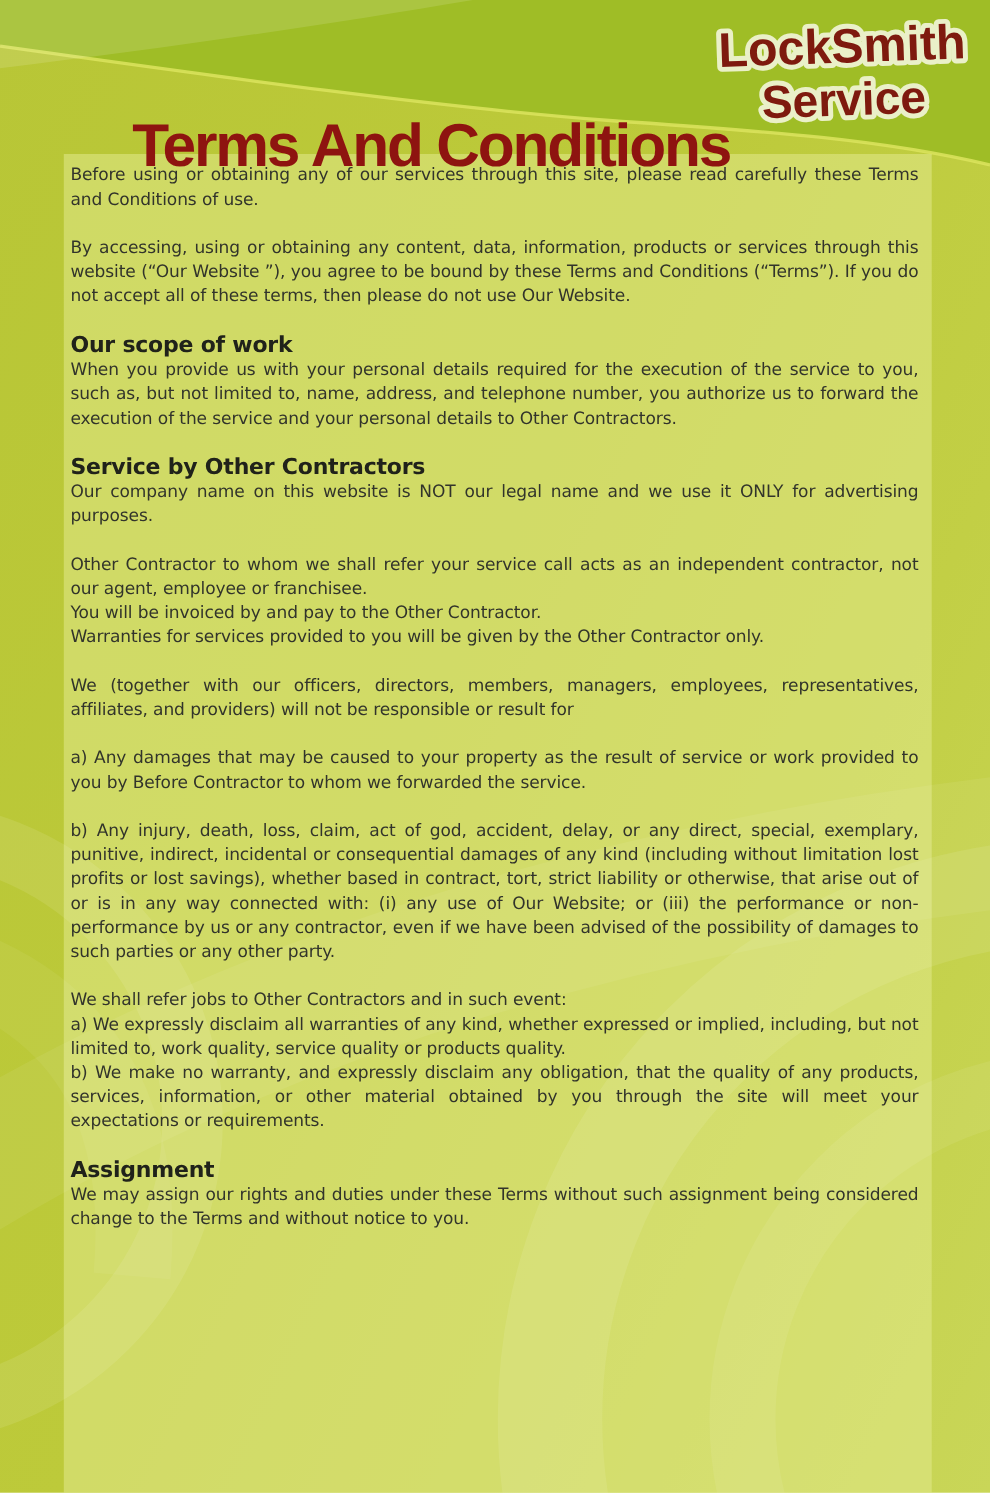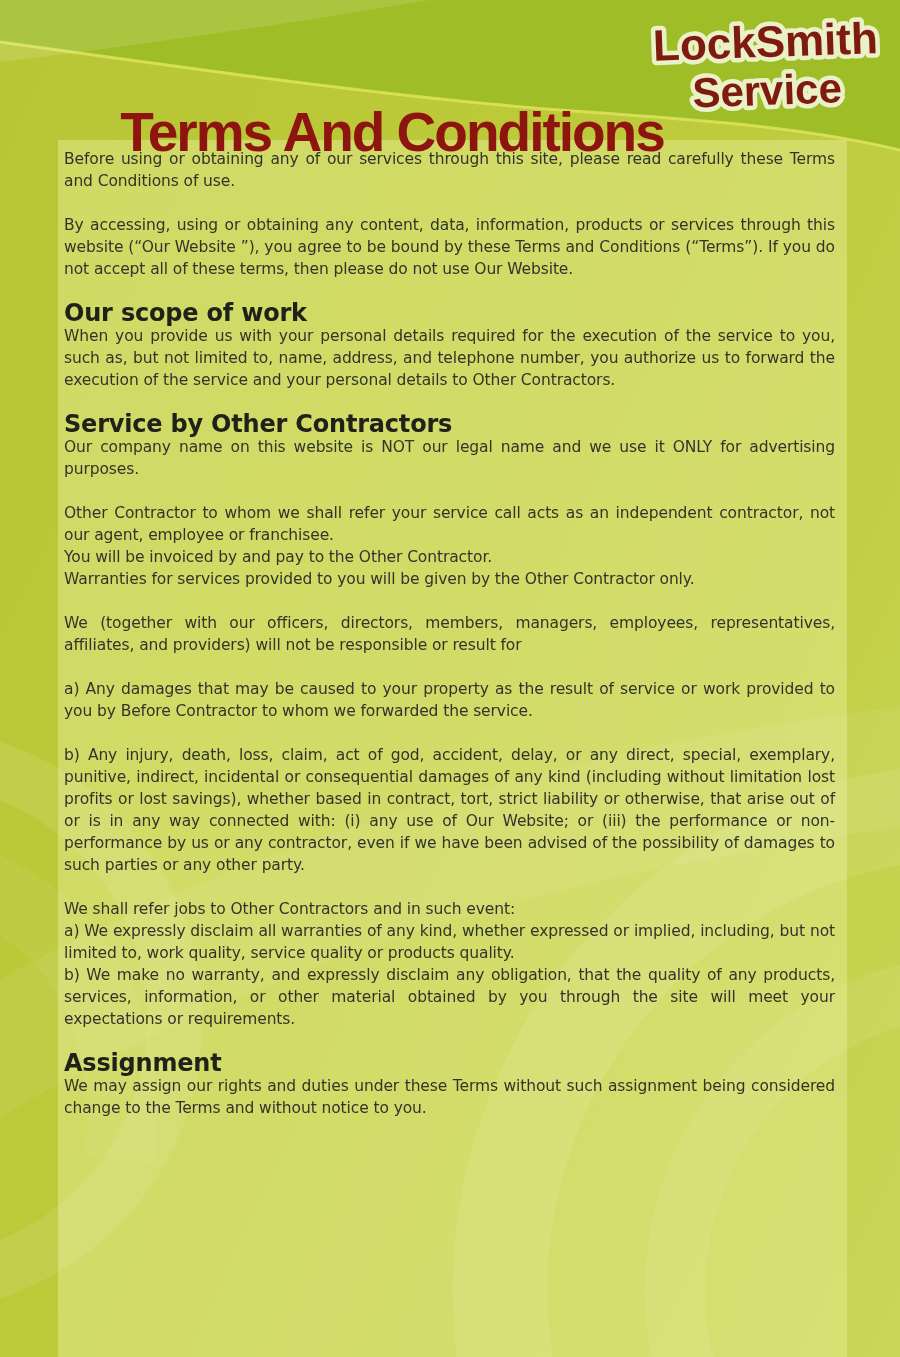--- a/index.html
+++ b/index.html
@@ -21,21 +21,21 @@
   .terms{
     position:absolute;left:58px;top:140px;width:789px;z-index:4;
     box-sizing:border-box;padding:8px 12px 0 6px;
     color:#32342b;font-size:15.5px;line-height:22px;
   }
   .terms p{
     margin:0 0 22px 0;text-align:justify;white-space:pre-line;
     letter-spacing:-0.1px;
   }
   .terms h2{
-    font-size:24px;line-height:22px;font-weight:700;color:#20221a;
+    font-size:20px;line-height:22px;font-weight:700;color:#20221a;
     margin:0 0 1px 0;letter-spacing:-0.2px;
   }
   
   .page-title{
     position:absolute;left:0;top:88px;width:760px;z-index:5;
     text-align:center;font-family:"Liberation Sans",sans-serif;
     font-size:55px;font-weight:bold;letter-spacing:-2px;color:#8e1410;
     margin:12px;
   }
   

